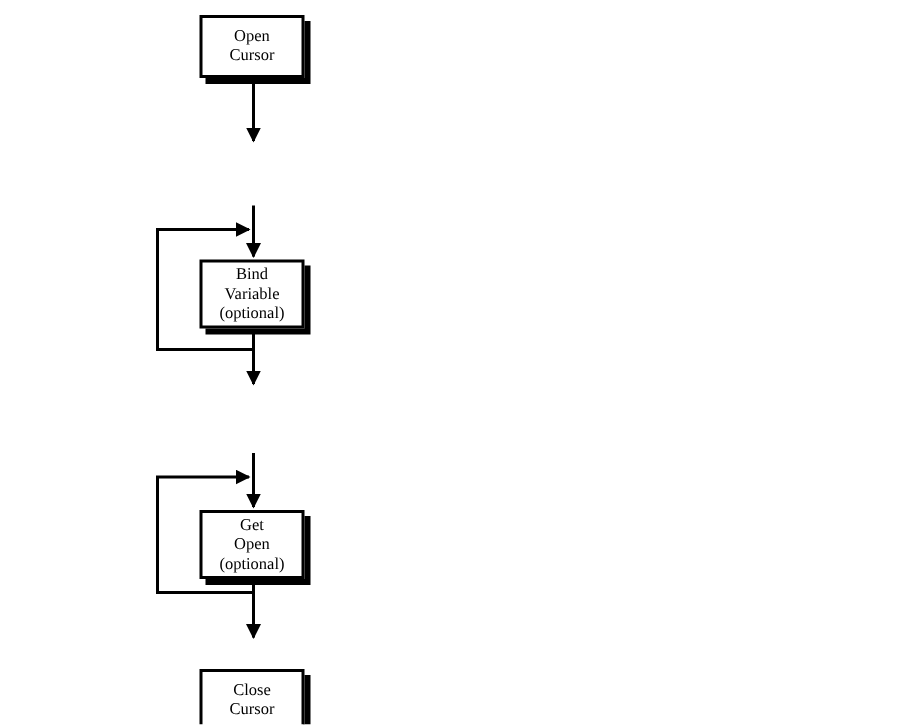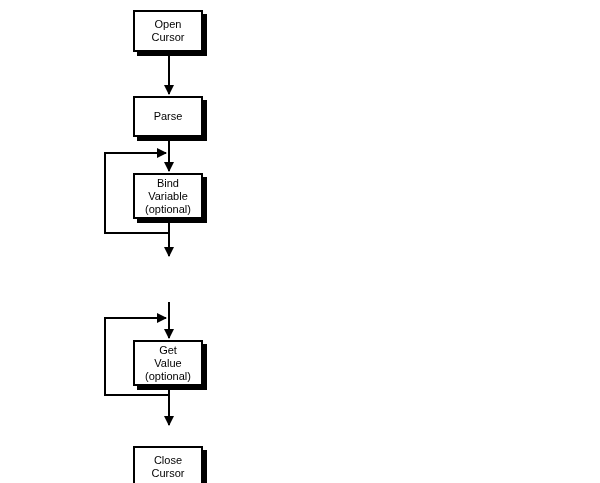--- a/index.html
+++ b/index.html
@@ -6,21 +6,21 @@
     margin: 0;
     padding: 0;
     background: #ffffff;
   }
   .canvas {
     position: relative;
     width: 600px;
     height: 483px;
     background: #ffffff;
     overflow: hidden;
-    font-family: Liberation Sans, sans-serif;
+    font-family: Liberation Serif, serif;
   }
   .connectors {
     position: absolute;
     left: 0;
     top: 0;
     width: 600px;
     height: 483px;
   }
   .connectors path {
     stroke: #000000;
@@ -65,34 +65,31 @@
     <path d="M169,302 L169,338" marker-end="url(#ah)"></path>
     <path d="M169,395 L105,395 L105,318 L166,318" marker-end="url(#ah)"></path>
     <path d="M169,387 L169,425" marker-end="url(#ah)"></path>
   </svg>
 
   <div class="node" style="top:10px;height:42px">
     <span class="node-label">Open
 Cursor</span>
   </div>
 
-  <div class="node" style="top:96px;height:41px">
-    <span class="node-label">Parse</span>
-  </div>
 
   <div class="node" style="top:173px;height:46px">
     <span class="node-label">Bind
 Variable
 (optional)</span>
   </div>
 
 
   <div class="node" style="top:340px;height:46px">
     <span class="node-label">Get
-Value
+Open
 (optional)</span>
   </div>
 
   <div class="node" style="top:446px;height:41px">
     <span class="node-label">Close
 Cursor</span>
   </div>
 
 </div>
 

